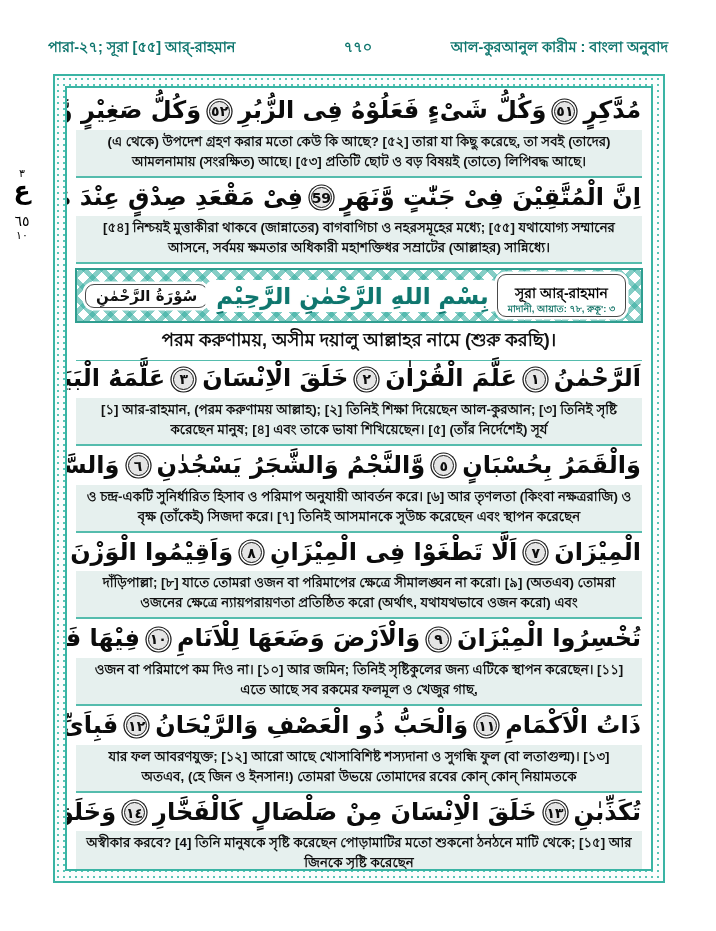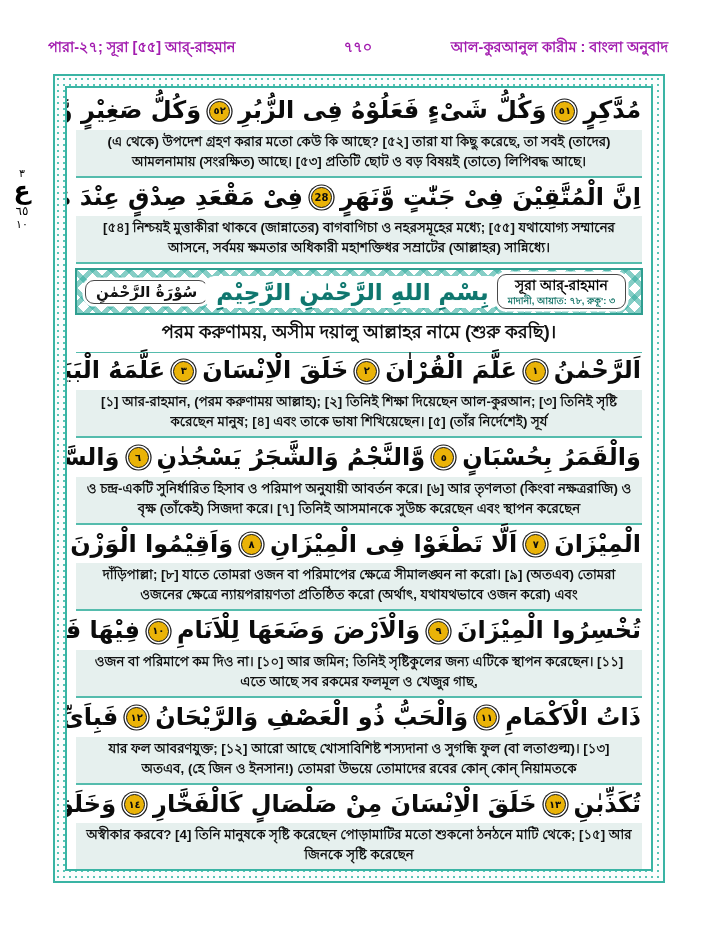--- a/index.html
+++ b/index.html
@@ -3,33 +3,33 @@
 <meta charset="utf-8">
 <style>
   html,body{margin:0;padding:0;}
   body{
     width:716px;height:931px;position:relative;background:#ffffff;
     font-family:"Liberation Sans", sans-serif;color:#111;overflow:hidden;
   }
   
   .page-header{
     position:absolute;top:36px;left:48px;right:48px;
-    display:flex;align-items:baseline;font-weight:bold;font-size:14.5px;color:#a21caf;
+    display:flex;align-items:baseline;font-weight:bold;font-size:14.5px;color:#0f766e;
   }
   .page-header .h-left{flex:1;text-align:left;}
   .page-header .h-center{width:80px;text-align:center;}
   .page-header .h-right{flex:1;text-align:right;}
   
   .margin-marker{
     position:absolute;left:4px;top:168px;width:36px;text-align:center;
     font-family:"DejaVu Sans", sans-serif;color:#000;line-height:1;
   }
   .margin-marker .mm-top{font-size:11px;display:block;margin-bottom:1px;}
   .margin-marker .mm-ain{font-size:25px;font-weight:bold;display:block;line-height:.85;}
-  .margin-marker .mm-mid{font-size:12px;display:block;margin-top:4px;}
+  .margin-marker .mm-mid{font-size:14px;display:block;margin-top:13px;}
   .margin-marker .mm-bottom{font-size:11px;display:block;margin-top:2px;}
   
   .frame{
     position:absolute;left:53px;top:74px;width:612px;height:809px;box-sizing:border-box;
     border:2px solid #3ab4a4;
     background-color:#fbfdfd;
     background-image:radial-gradient(circle,#57c5b6 1.1px,rgba(0,0,0,0) 1.45px);
     background-size:6px 6px;
     padding:10px;
   }
@@ -43,22 +43,22 @@
     direction:rtl;unicode-bidi:isolate;text-align:center;
     font-family:"DejaVu Sans", sans-serif;
     font-size:24px;font-weight:bold;color:#0c0c0c;line-height:1.45;
     white-space:nowrap;
   }
   .aseg{margin:0 2px;}
   .ayah-medallion{
     display:inline-flex;align-items:center;justify-content:center;
     width:19px;height:19px;border:1.6px solid #161616;border-radius:50%;
     box-shadow:0 0 0 1.4px #ffffff,0 0 0 2.6px #161616;
-    font-size:10px;font-weight:bold;margin:0 6px;vertical-align:middle;
-    background:#eab308;line-height:1;font-family:"DejaVu Sans", sans-serif;
+    font-size:14px;font-weight:bold;margin:0 6px;vertical-align:middle;
+    background:#e5e5e5;line-height:1;font-family:"DejaVu Sans", sans-serif;
   }
   
   .bn-block{
     background:#e6f0ee;border-bottom:2px solid #55bcad;
     text-align:center;font-size:13.3px;font-weight:bold;line-height:1.5;
     padding:2px 10px 4px;color:#101010;margin:2px 1px 2px;
   }
   
   .surah-banner{
     margin:2px 0;height:58px;border:2px solid #2f9e90;box-sizing:border-box;
@@ -67,21 +67,21 @@
     background:
       repeating-linear-gradient(45deg, rgba(53,173,160,.60) 0 5px, rgba(0,0,0,0) 5px 13px),
       repeating-linear-gradient(-45deg, rgba(53,173,160,.60) 0 5px, rgba(0,0,0,0) 5px 13px),
       #ffffff;
   }
   .banner-box{
     background:#ffffff;border:1.5px solid #4a4a4a;border-radius:9px;
     box-shadow:0 0 0 2.5px #ffffff;padding:2px 10px;text-align:center;
   }
   .banner-box.ar{font-family:"DejaVu Sans", sans-serif;font-size:15px;font-weight:bold;direction:rtl;}
-  .banner-title{font-size:14px;font-weight:bold;color:#000;line-height:1.25;}
+  .banner-title{font-size:14px;font-weight:bold;color:#000;line-height:1.25;margin-top:8px;}
   .banner-sub{font-size:9.5px;font-weight:bold;color:#17766a;line-height:1.2;}
   .bismillah{
     font-family:"DejaVu Sans", sans-serif;direction:rtl;
     color:#0f766e;font-size:23px;font-weight:bold;white-space:nowrap;
     text-shadow:0 0 1px rgba(42,165,149,.35);
     background:#fff;box-shadow:0 0 0 3px #fff;border-radius:6px;padding:0 8px;
   }
   .bismillah-bn{
     text-align:center;font-size:18px;font-weight:bold;color:#101010;
     border-bottom:1.5px solid #55bcad;padding:1px 0 3px;margin:0 1px;background:#fff;
@@ -106,21 +106,21 @@
 
 <div class="frame">
   <div class="frame-inner">
 
     <div class="section">
       <div class="arabic-line"><span class="aseg">مُدَّكِرٍ</span><span class="ayah-medallion">٥١</span><span class="aseg">وَكُلُّ شَىْءٍ فَعَلُوْهُ فِى الزُّبُرِ</span><span class="ayah-medallion">٥٢</span><span class="aseg">وَكُلُّ صَغِيْرٍ وَّكَبِيْرٍ مُّسْتَطَرٌ</span></div>
       <div class="bn-block">(এ থেকে) উপদেশ গ্রহণ করার মতো কেউ কি আছে? [৫২] তারা যা কিছু করেছে, তা সবই (তাদের) আমলনামায় (সংরক্ষিত) আছে। [৫৩] প্রতিটি ছোট ও বড় বিষয়ই (তাতে) লিপিবদ্ধ আছে।</div>
     </div>
 
     <div class="section">
-      <div class="arabic-line"><span class="aseg">اِنَّ الْمُتَّقِيْنَ فِىْ جَنّٰتٍ وَّنَهَرٍ</span><span class="ayah-medallion">28</span><span class="aseg">فِىْ مَقْعَدِ صِدْقٍ عِنْدَ مَلِيْكٍ مُّقْتَدِرٍ</span></div>
+      <div class="arabic-line"><span class="aseg">اِنَّ الْمُتَّقِيْنَ فِىْ جَنّٰتٍ وَّنَهَرٍ</span><span class="ayah-medallion">59</span><span class="aseg">فِىْ مَقْعَدِ صِدْقٍ عِنْدَ مَلِيْكٍ مُّقْتَدِرٍ</span></div>
       <div class="bn-block">[৫৪] নিশ্চয়ই মুত্তাকীরা থাকবে (জান্নাতের) বাগবাগিচা ও নহরসমূহের মধ্যে; [৫৫] যথাযোগ্য সম্মানের আসনে, সর্বময় ক্ষমতার অধিকারী মহাশক্তিধর সম্রাটের (আল্লাহর) সান্নিধ্যে।</div>
     </div>
 
     <div class="surah-banner">
       <div class="banner-box ar">سُوْرَةُ الرَّحْمٰنِ</div>
       <div class="bismillah">بِسْمِ اللهِ الرَّحْمٰنِ الرَّحِيْمِ</div>
       <div class="banner-box">
         <div class="banner-title">সূরা আর্-রাহমান</div>
         <div class="banner-sub">মাদানী, আয়াত: ৭৮, রুকূ': ৩</div>
       </div>

